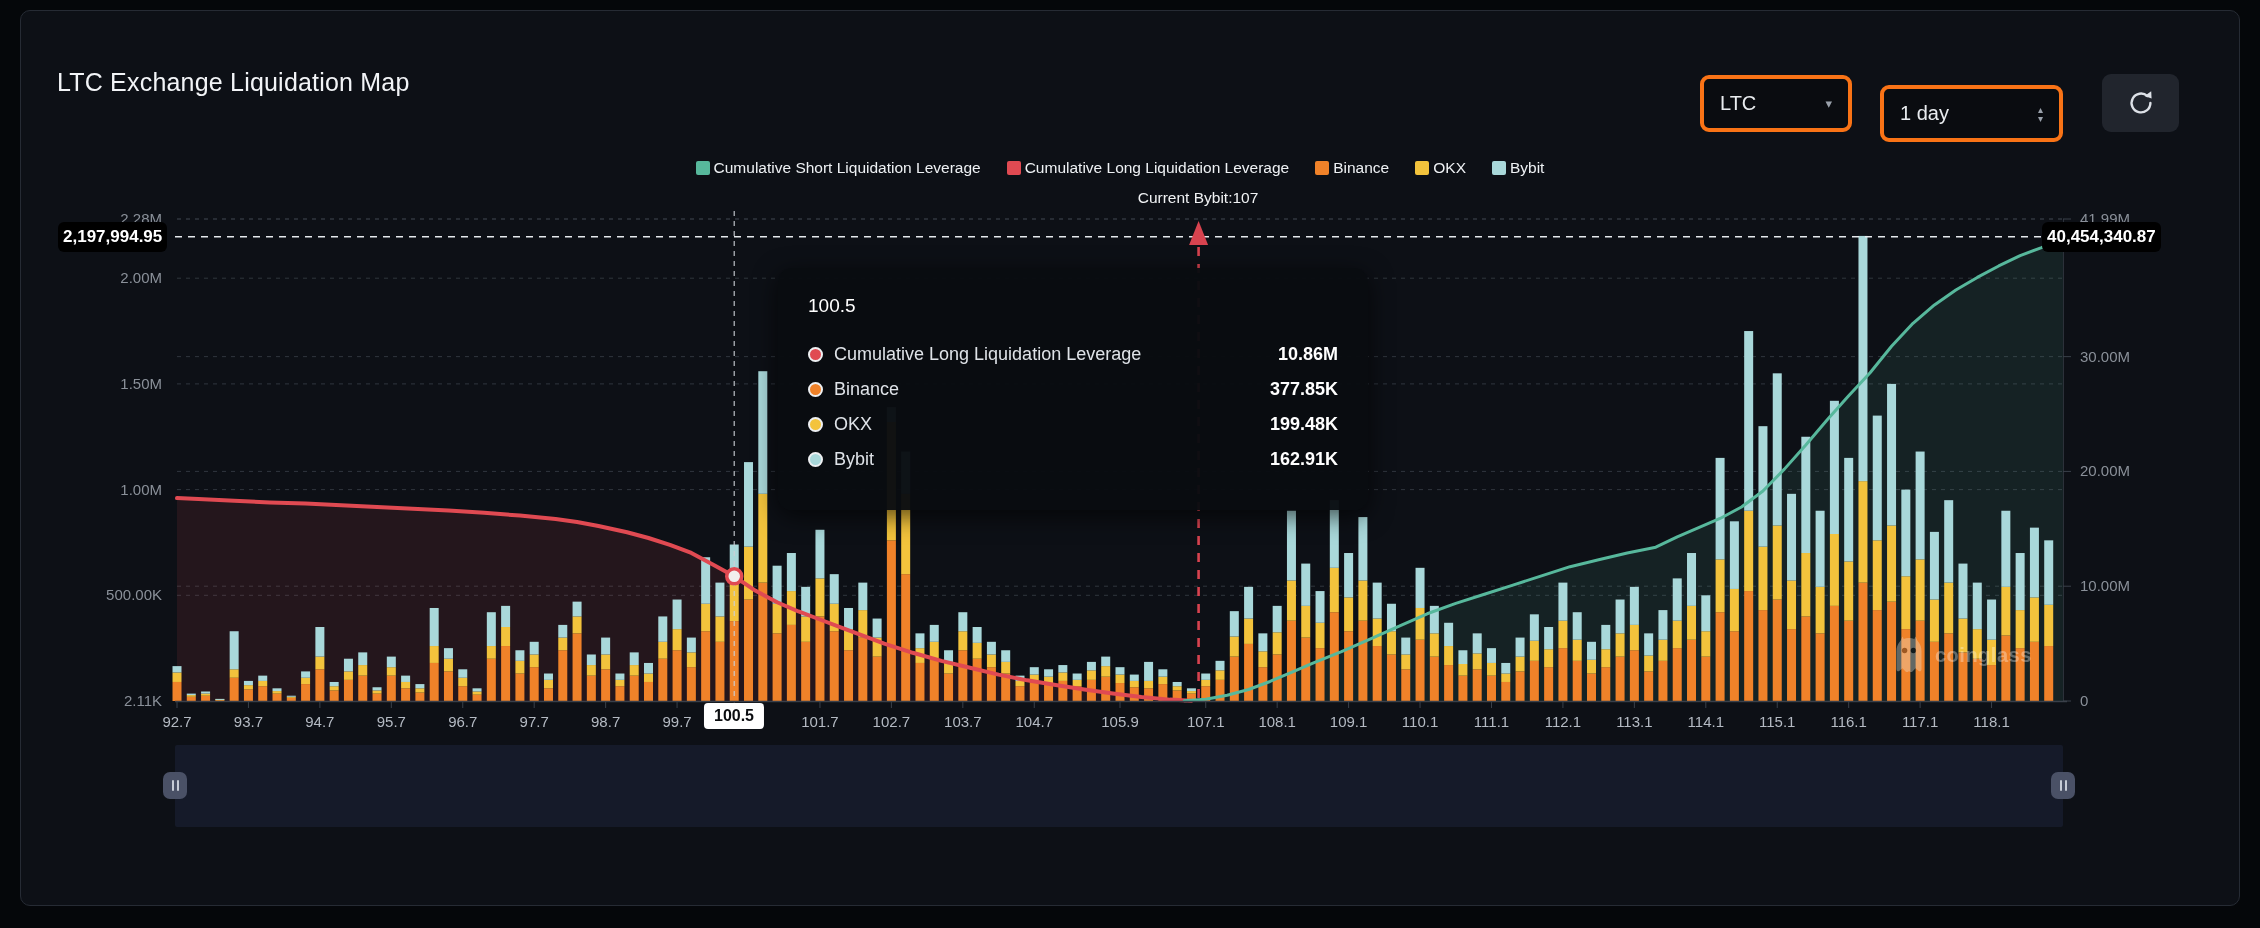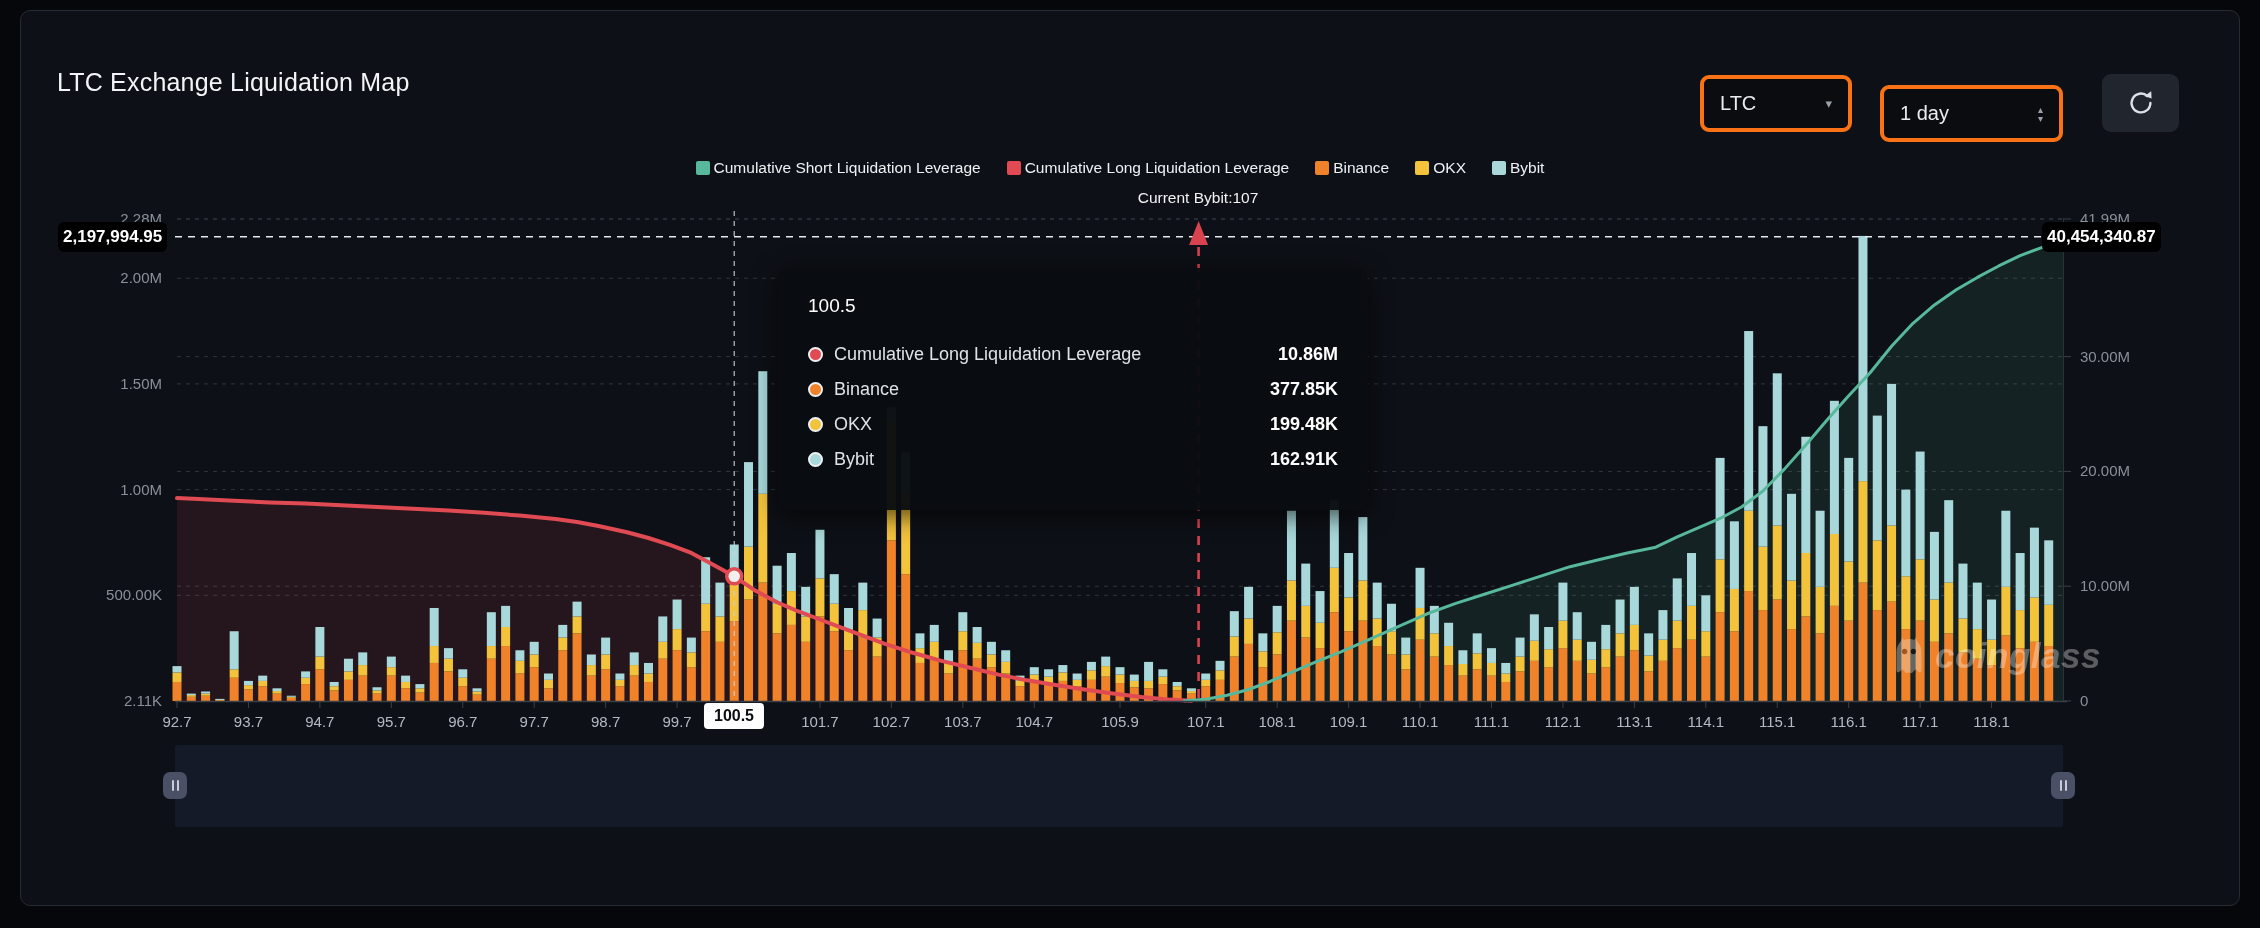--- a/index.html
+++ b/index.html
@@ -42,21 +42,21 @@
   .tt-val{margin-left:auto;font-weight:bold;color:#fff;}
   
   .range-track{left:175px;top:745px;width:1888px;height:82px;background:#151a29;border-radius:2px;z-index:2;}
   .range-handle{width:24px;height:27px;background:#4a5166;border-radius:7px;z-index:3;
                 display:flex;align-items:center;justify-content:center;gap:3px;cursor:ew-resize;}
   .rh-left{left:163px;top:772px;}
   .rh-right{left:2051px;top:772px;}
   .range-handle span{width:2px;height:11px;background:#c7ccd6;border-radius:1px;}
   
   .watermark{left:1892px;top:636px;display:flex;align-items:center;gap:9px;z-index:2;opacity:.85;}
-  .watermark-text{font-size:35px;font-weight:bold;color:rgba(255,255,255,0.38);letter-spacing:.5px;font-style:italic;}
+  .watermark-text{font-size:20px;font-weight:bold;color:rgba(255,255,255,0.38);letter-spacing:.5px;}
   svg text{font-family:"Liberation Sans",sans-serif;}
 </style>
 </head>
 <body>
 
 <div class="card"></div>
 
 <svg id="chart-svg" width="2260" height="928" viewBox="0 0 2260 928">
     <g>
       <line x1="177" x2="2063" y1="219" y2="219" stroke="#343a42" stroke-width="1" stroke-dasharray="4 5" opacity="0.9"></line>

